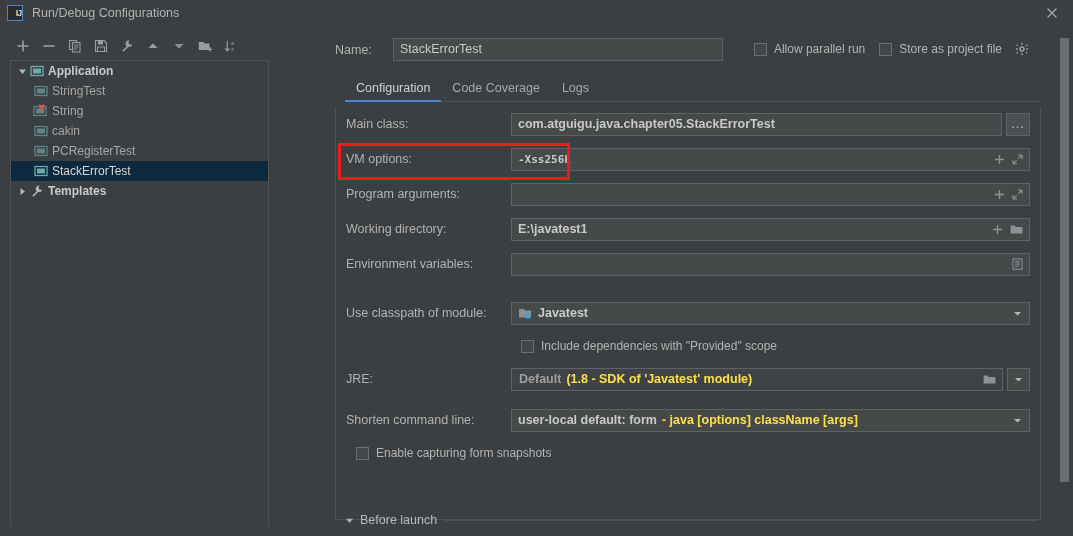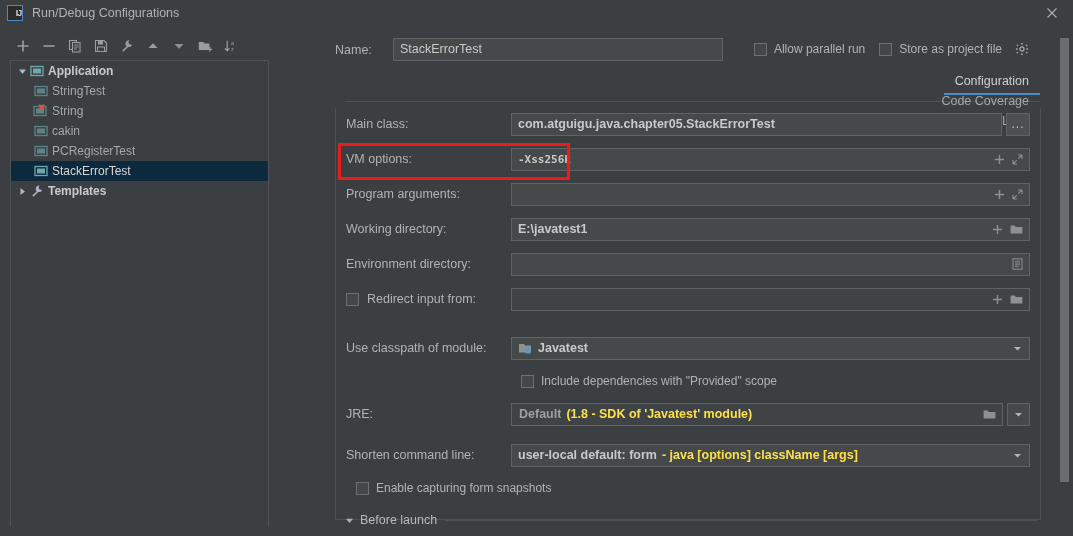--- a/index.html
+++ b/index.html
@@ -130,21 +130,20 @@
   }
   .cbx-label { font-size: 12px; color: #b2b2b2; }
   .gear-icon { margin-left: 6px; color: #9a9da1; display: flex; }
 
   
   .tabs {
     position: absolute; left: 10px; top: 44px;
     width: 695px; height: 28px;
     display: flex; align-items: flex-end;
     border-bottom: 1px solid #4e5254;
-    flex-direction: column;
   }
   .tab {
     padding: 0 11px 6px 11px;
     font-size: 12.5px;
     color: #a7a7a7;
     position: relative;
   }
   .tab.active { color: #cfcfcf; }
   .tab.active::after {
     content: ""; position: absolute;
@@ -528,55 +527,34 @@
             <span>
               <svg width="13" height="11" viewBox="0 0 13 11">
                   <path d="M0.6 1.6 H4.6 L5.8 3 H12.4 V9.6 H0.6 Z" fill="#8e9194"></path>
                 </svg>
             </span>
           </span>
         </div>
       </div>
 
       <div class="frow">
-        <span class="flabel">Environment directory:</span>
+        <span class="flabel">Environment variables:</span>
         <div class="field">
           <span class="field-value"></span>
           <span class="field-icons">
             <span>
               <svg width="11" height="12" viewBox="0 0 11 12">
                 <rect x="1" y="0.8" width="9" height="10.4" fill="none" stroke="#8e9194" stroke-width="1"></rect>
                 <path d="M3 3.2 H8 M3 5 H8 M3 6.8 H8 M3 8.6 H6.5" stroke="#8e9194" stroke-width="0.9"></path>
               </svg>
             </span>
           </span>
         </div>
       </div>
 
-      <div class="frow">
-        <span class="flabel cbx-label-inline">
-          <span class="cbx"></span>
-          <span>Redirect input from:</span>
-        </span>
-        <div class="field disabled">
-          <span class="field-value"></span>
-          <span class="field-icons">
-            <span>
-              <svg width="11" height="11" viewBox="0 0 11 11">
-                  <path d="M5.5 1 V10 M1 5.5 H10" stroke="#8e9194" stroke-width="1.4" fill="none"></path>
-                </svg>
-            </span>
-            <span>
-              <svg width="13" height="11" viewBox="0 0 13 11">
-                  <path d="M0.6 1.6 H4.6 L5.8 3 H12.4 V9.6 H0.6 Z" fill="#8e9194"></path>
-                </svg>
-            </span>
-          </span>
-        </div>
-      </div>
 
       <div style="height:14px"></div>
 
       <div class="frow">
         <span class="flabel">Use classpath of module:</span>
         <div class="field">
           <span class="module-icon">
             <svg width="14" height="14" viewBox="0 0 14 14">
               <path d="M1 3 H6 L7.2 4.4 H13 V11.4 H1 Z" fill="#8e9194"></path>
               <rect x="7.5" y="7.5" width="5" height="5" fill="#4a9fd8"></rect>

